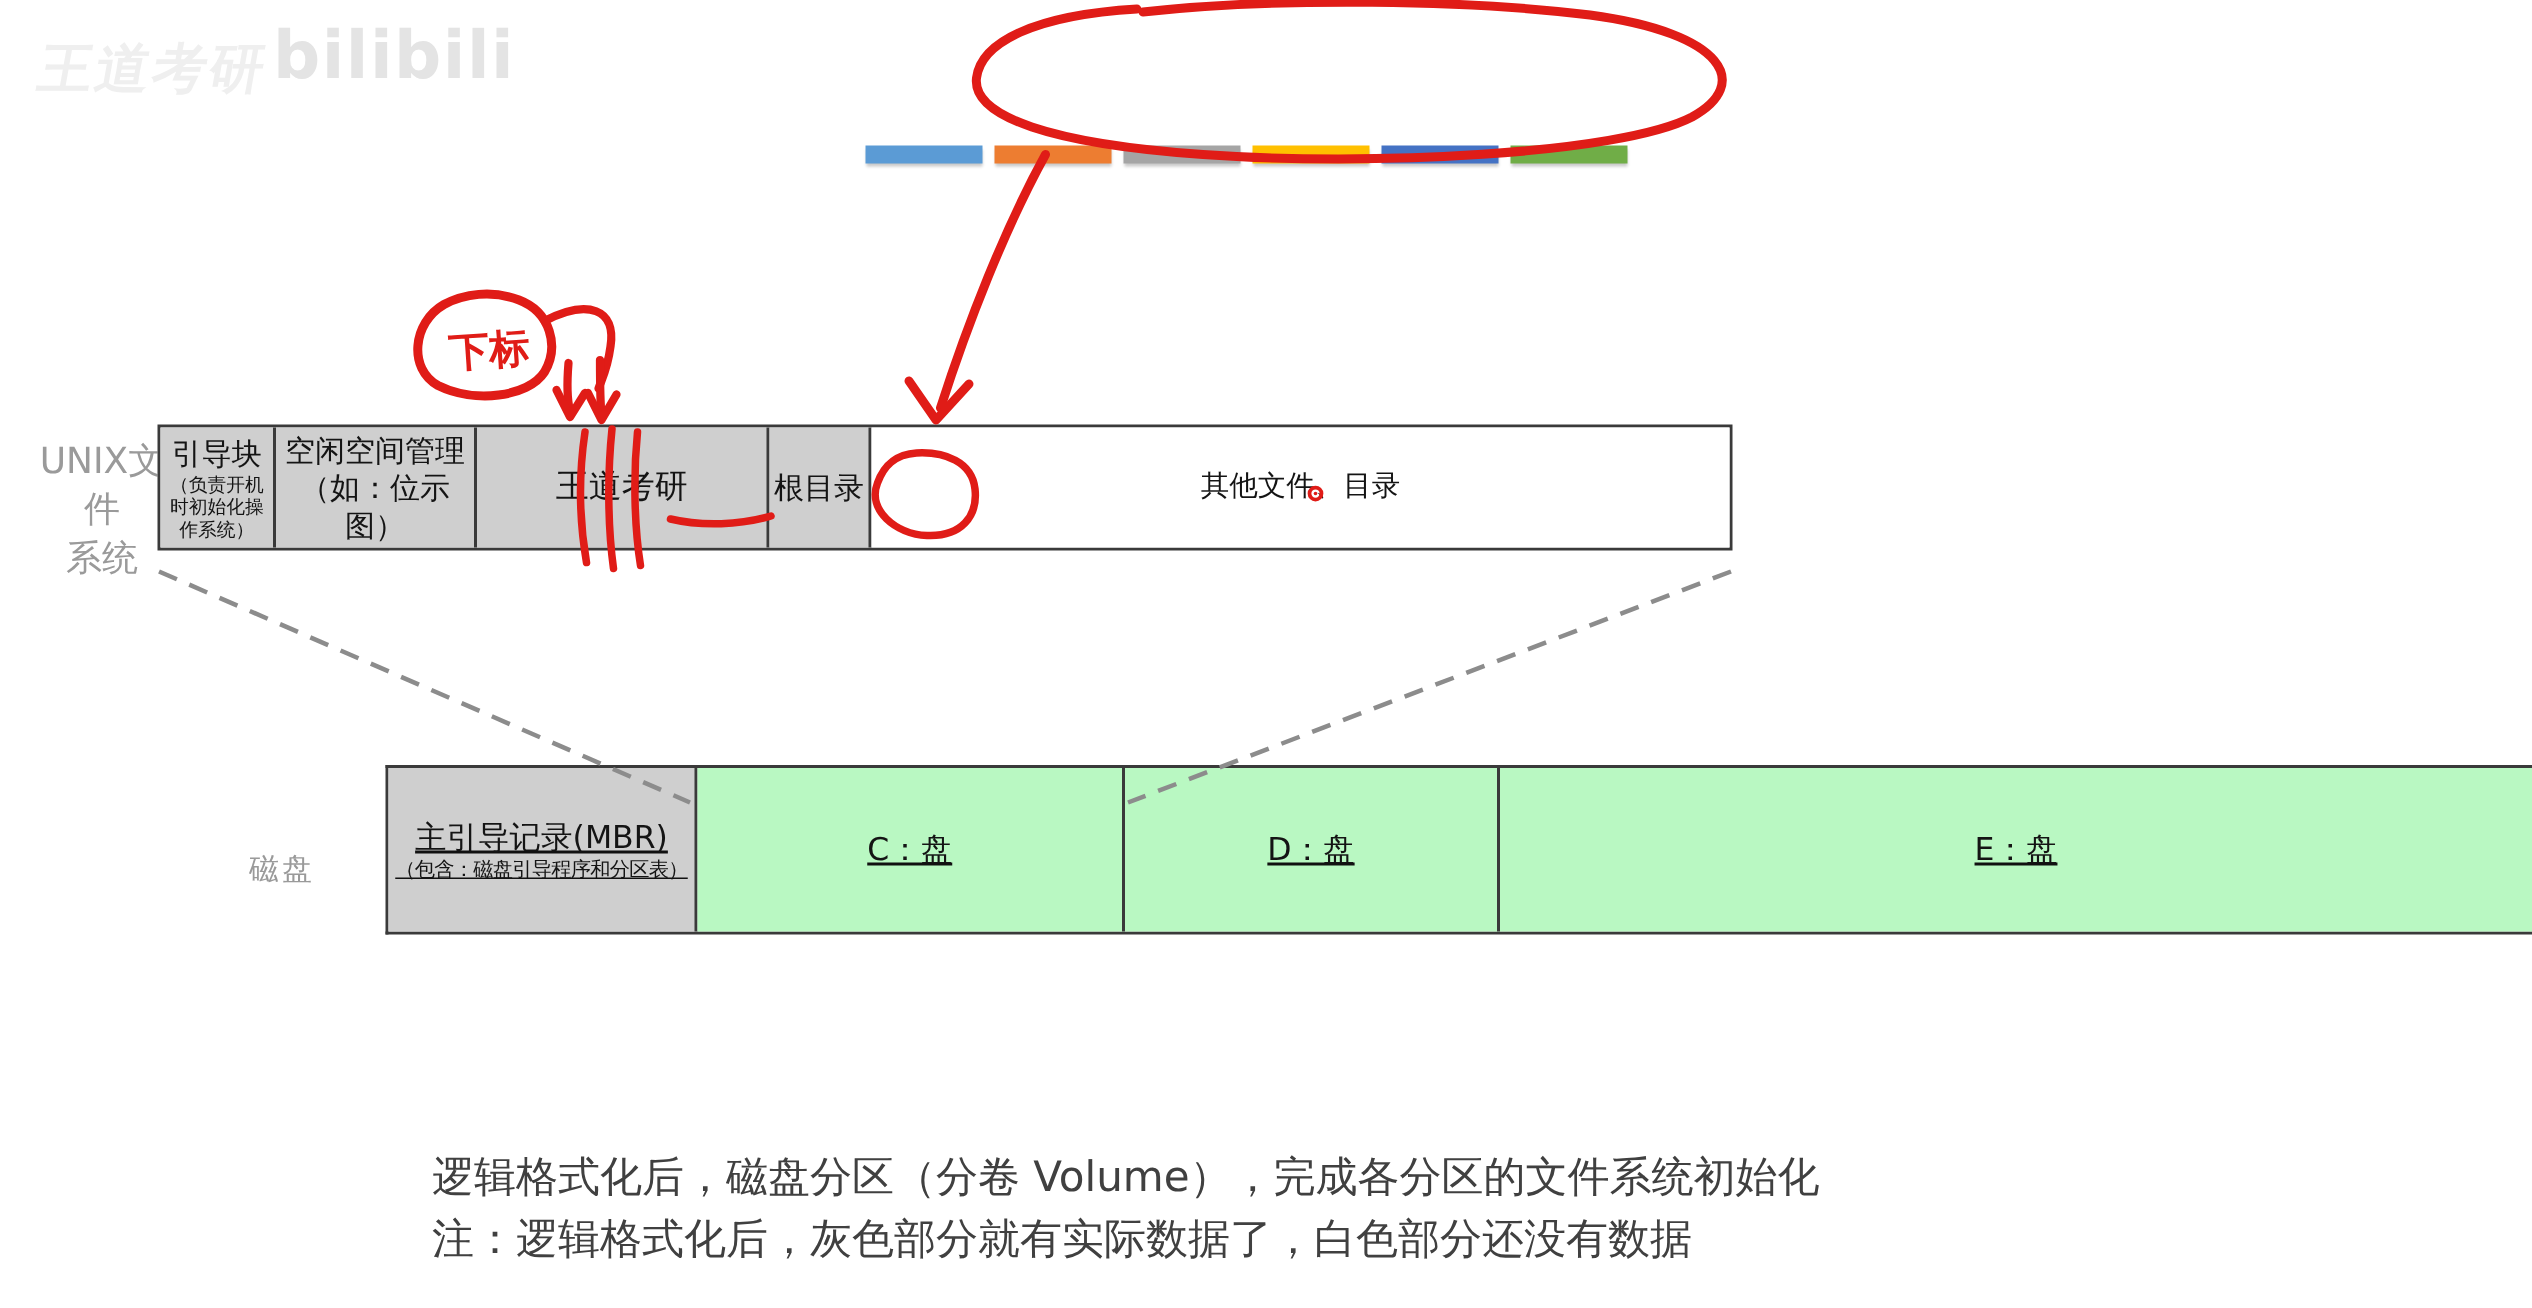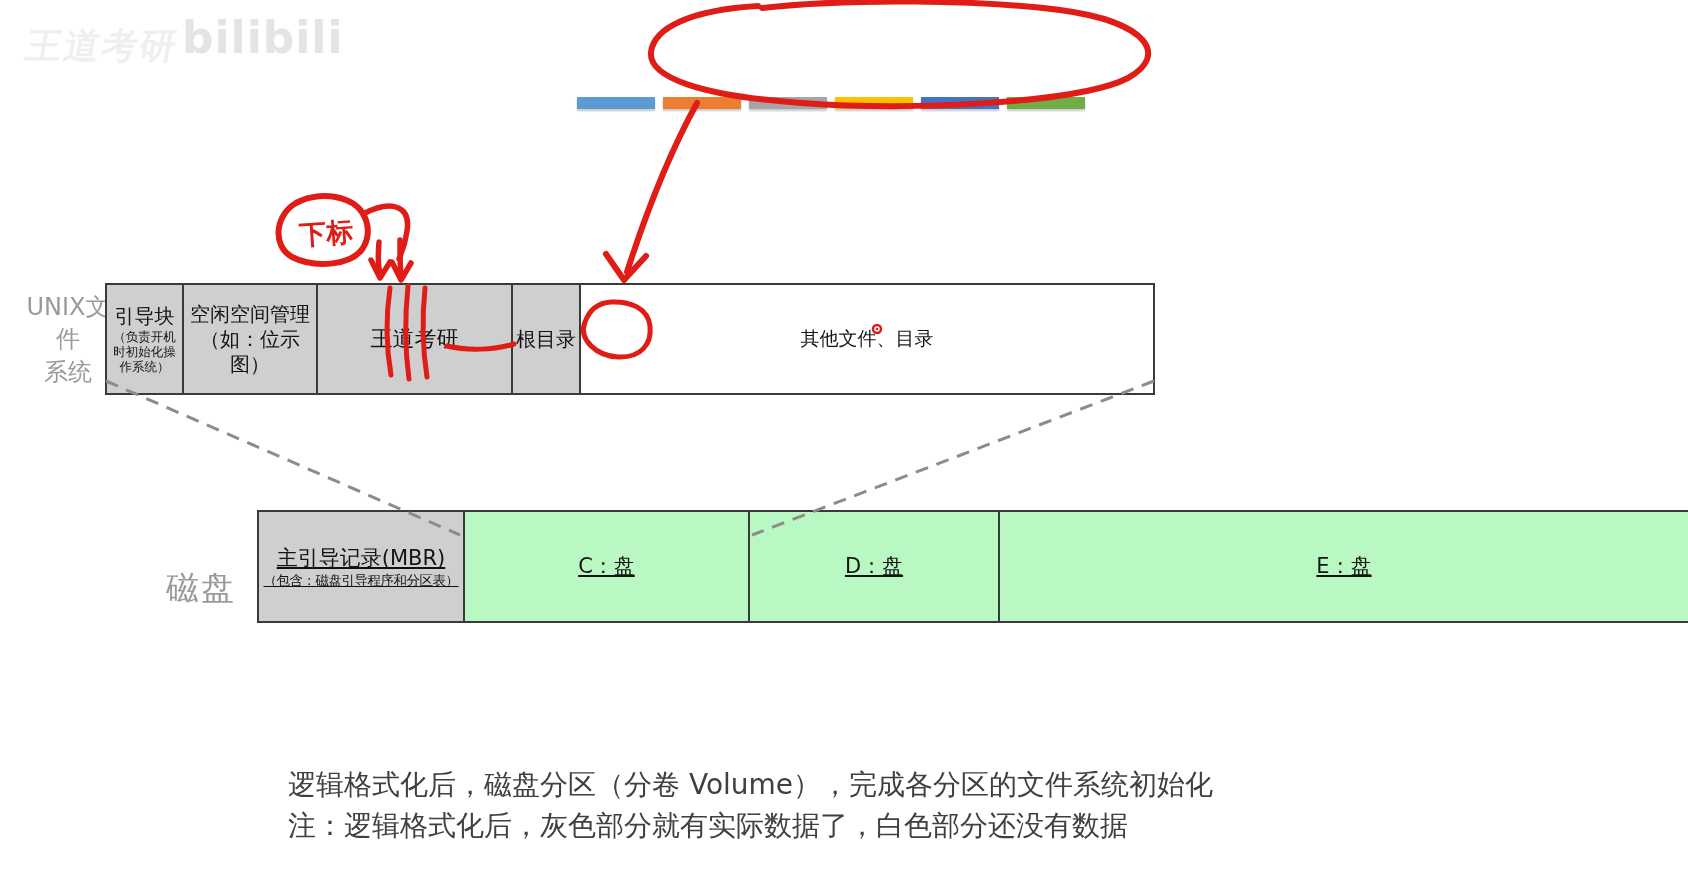--- a/index.html
+++ b/index.html
@@ -24,21 +24,21 @@
   .seg{border-right:2px solid #3a3a3a;box-sizing:border-box;display:flex;flex-direction:column;
        align-items:center;justify-content:center;text-align:center;}
   .seg:last-child{border-right:none;}
   .seg.gray{background:#cfcfcf;}
   .seg.white{background:#ffffff;}
   .seg.green{background:#b9f8c2;}
   .seg-title{font-size:20px;color:#141414;line-height:1.25;}
   .seg-title.big{font-size:22px;}
   .seg-sub{font-size:12.5px;color:#141414;line-height:1.2;}
 
-  .fs-bar{left:105px;top:283px;width:1050px;height:112px;}
+  .fs-bar{left:105px;top:283px;width:1050px;height:84px;}
   .seg-boot{width:77px;}
   .seg-boot .seg-sub{width:68px;}
   .seg-super{width:66px;}
   .seg-free{width:134px;}
   .seg-inode{width:195px;}
   .seg-root{width:68px;}
   .seg-other{flex:1;}
   .seg-other .seg-title{font-size:19px;}
 
   .disk-bar{left:257px;top:510px;width:1431px;height:113px;border-right:none;text-decoration:underline;}
@@ -46,21 +46,21 @@
   .seg-mbr .seg-title{font-size:22px;}
   .seg-mbr .seg-sub{font-size:13.5px;letter-spacing:-0.5px;}
   .seg-c{width:285px;}
   .seg-d{width:250px;}
   .seg-e{flex:1;}
   .disk-bar .seg-title{font-size:21px;}
 
   
   .unix-label{position:absolute;left:0px;top:291px;width:96px;text-align:center;
               color:#9a9a9a;font-size:24px;line-height:1.35;margin-left:20px;}
-  .disk-label{position:absolute;left:166px;top:566px;color:#9a9a9a;font-size:33px;letter-spacing:2px;}
+  .disk-label{position:absolute;left:166px;top:566px;color:#9a9a9a;font-size:20px;letter-spacing:2px;}
 
   
   .notes{position:absolute;left:288px;top:764px;font-size:28px;color:#404040;line-height:1.47;}
 
   
   .overlay{position:absolute;left:0;top:0;width:1688px;height:872px;pointer-events:none;}
   .ink{stroke:#e01c17;fill:none;stroke-linecap:round;stroke-linejoin:round;}
   .dash{stroke:#8c8c8c;stroke-width:3;stroke-dasharray:13 9;fill:none;}
   .ink-text{fill:#e01c17;font-size:27px;font-weight:bold;font-family:"DejaVu Sans",sans-serif;}
 </style>

